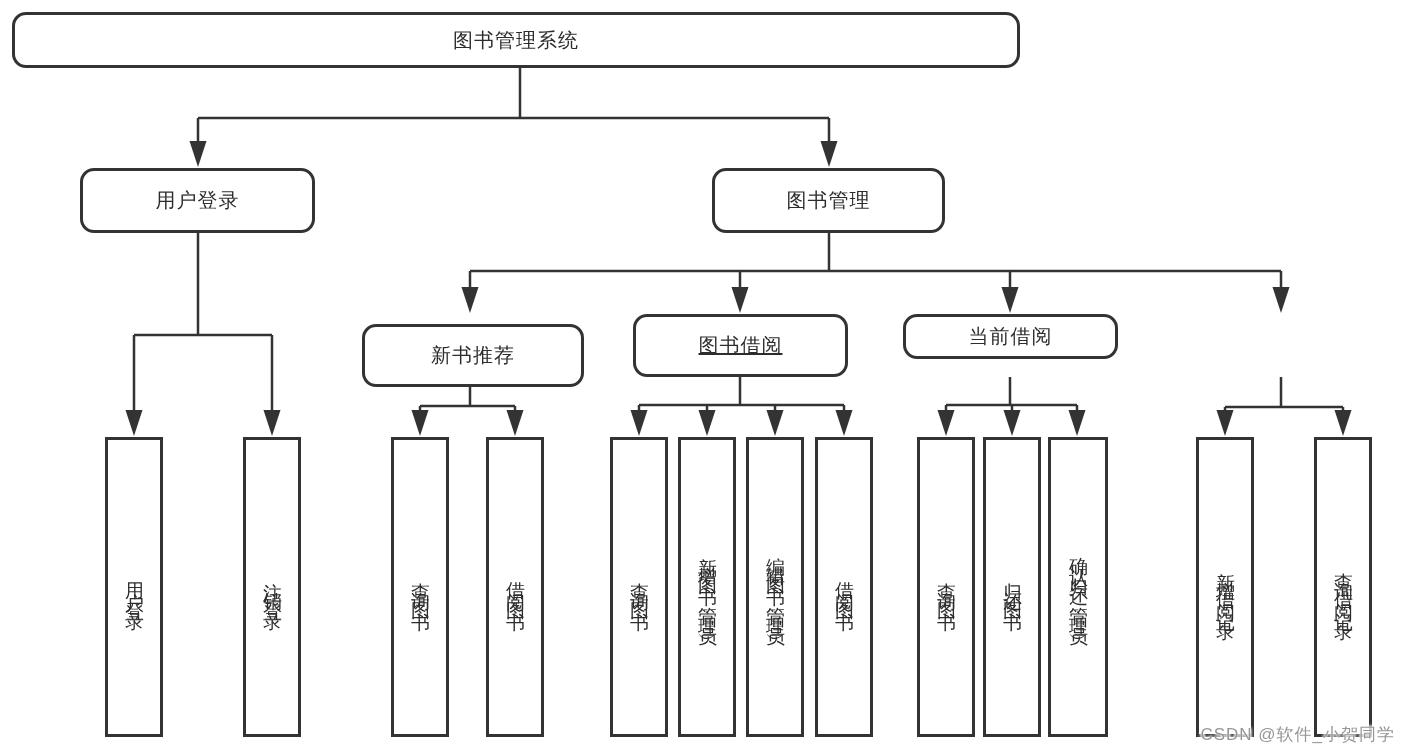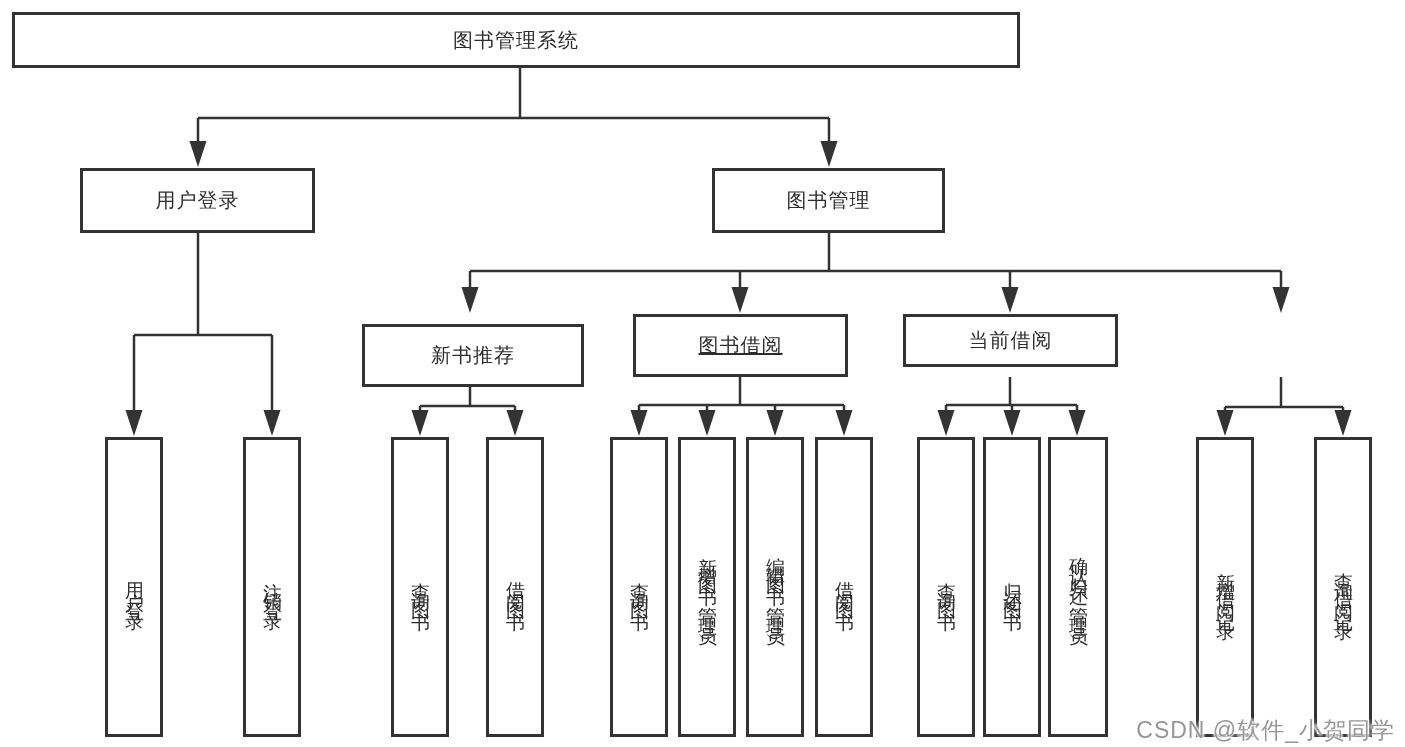--- a/index.html
+++ b/index.html
@@ -21,34 +21,34 @@
     position: absolute;
     box-sizing: border-box;
     border: 3px solid #333333;
     background: #ffffff;
     display: flex;
     align-items: center;
     justify-content: center;
     color: #2d2d2d;
     z-index: 2;
   }
-  .h-node { font-size: 20px; letter-spacing: 1px; }
+  .h-node { font-size: 20px; letter-spacing: 1px; border-radius: 14px; }
   .v-node .label {
     writing-mode: vertical-lr;
     text-orientation: mixed;
     font-size: 19px;
     letter-spacing: 10px;
     line-height: 1.1;
     white-space: nowrap;
   }
   .watermark {
     position: absolute;
     right: 10px;
     bottom: 1px;
-    font-size: 23px;
+    font-size: 17px;
     color: #969696;
     letter-spacing: 1px;
     z-index: 5;
     text-shadow: 0 1px 3px #ffffff, 0 -1px 3px #ffffff, 1px 0 3px #ffffff, -1px 0 3px #ffffff;
   }
 </style>
 </head>
 <body>
 
 <div class="canvas">
@@ -118,21 +118,21 @@
   <div class="node h-node" style="left:712px; top:168px; width:233px; height:65px;text-align:center;">
     <span class="label">图书管理</span>
   </div>
 
   <div class="node h-node" style="left:362px; top:324px; width:222px; height:63px;">
     <span class="label">新书推荐</span>
   </div>
   <div class="node h-node" style="left:633px; top:314px; width:215px; height:63px;text-decoration:underline;">
     <span class="label">图书借阅</span>
   </div>
-  <div class="node h-node" style="left:903px; top:314px; width:215px; height:53px;justify-content:center;">
+  <div class="node h-node" style="left:903px; top:314px; width:215px; height:45px;justify-content:center;">
     <span class="label">当前借阅</span>
   </div>
 
   <div class="node v-node" style="left:105px; top:437px; width:58px; height:300px;">
     <span class="label">用户登录</span>
   </div>
   <div class="node v-node" style="left:243px; top:437px; width:58px; height:300px;">
     <span class="label">注销登录</span>
   </div>
 

